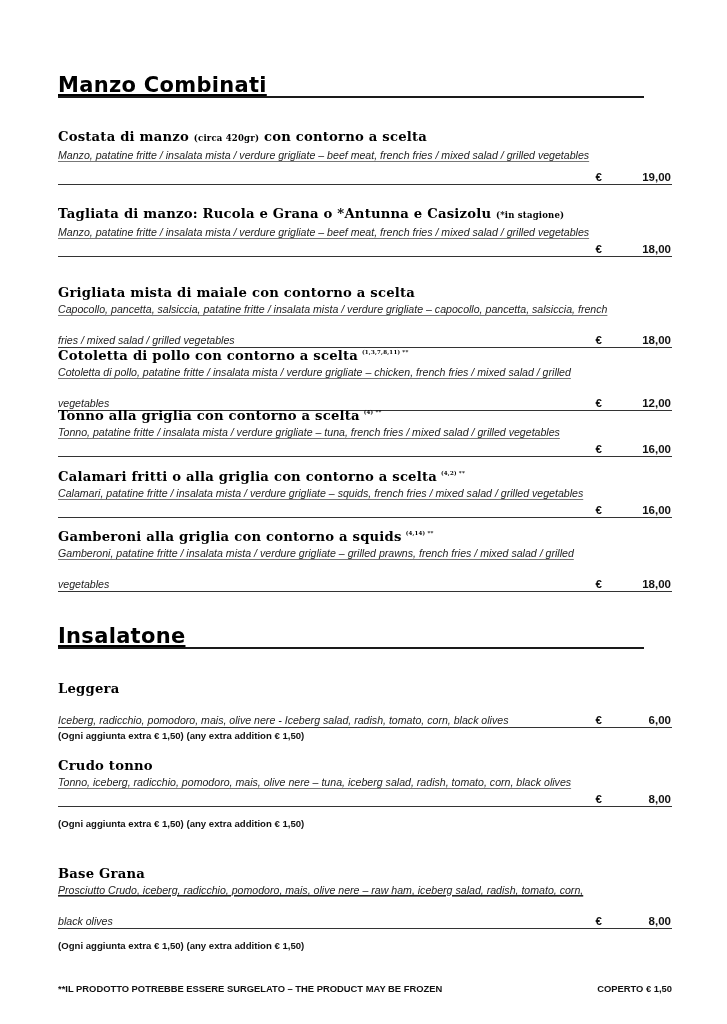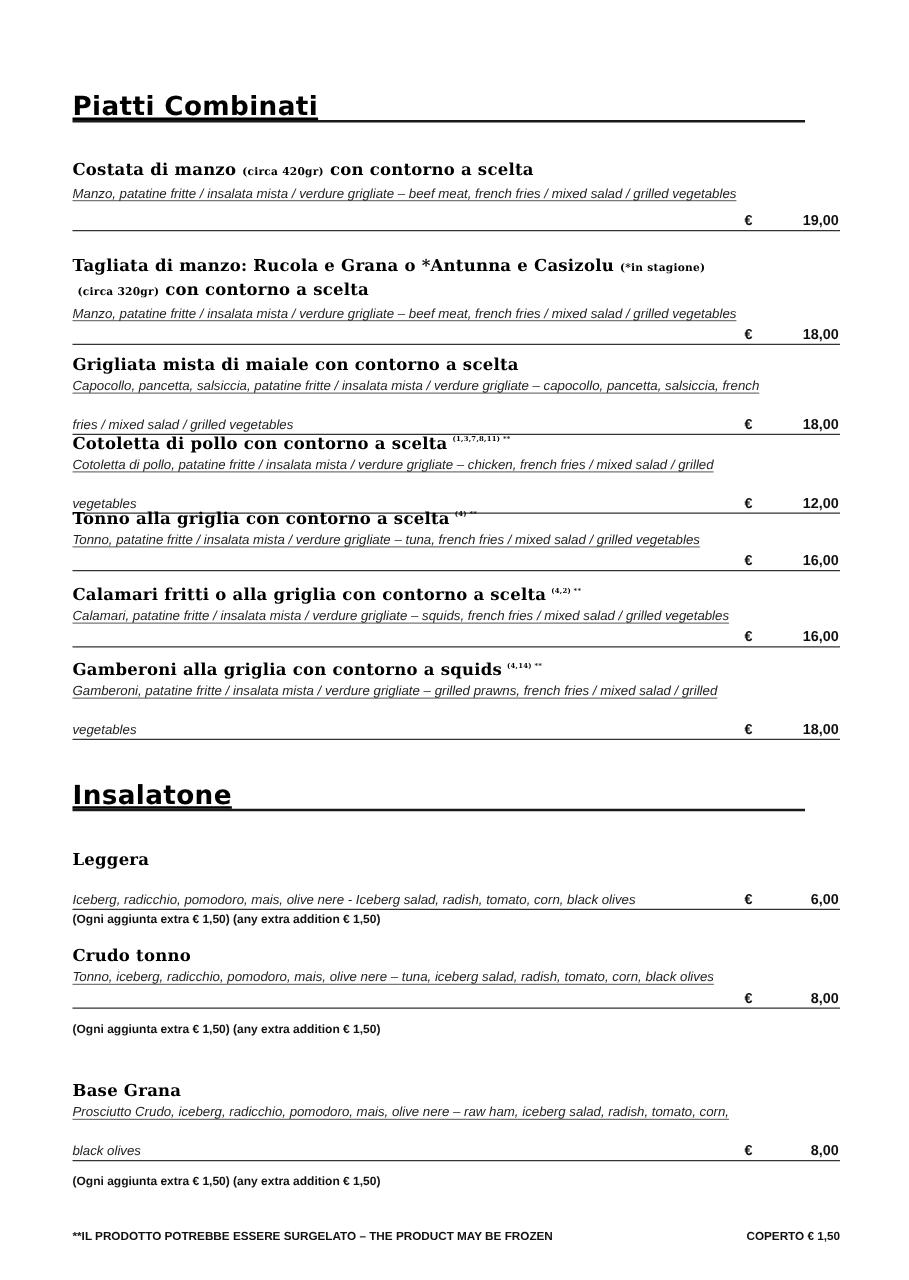--- a/index.html
+++ b/index.html
@@ -52,21 +52,21 @@
     position: absolute; top: 983px; left: 58px; width: 614px; height: 14px;
     font-family: "Liberation Sans", sans-serif; font-weight: bold; font-size: 9.4px; color: #111;
   }
   .footer .right { position: absolute; right: 0; top: 0; }
 </style>
 </head>
 <body>
 
 <div class="page">
 
-  <div class="section-title" style="top:74px;">Piatti Combinati</div>
+  <div class="section-title" style="top:74px;">Manzo Combinati</div>
 
   <div class="item" style="top:128px;">
     <div class="item-name">
       <span>Costata di manzo</span>
       <span class="small">(circa 420gr)</span>
       <span>con contorno a scelta</span>
     </div>
     <div class="desc" style="white-space:nowrap;">
       <span class="desc-inline">Manzo, patatine fritte / insalata mista / verdure grigliate – beef meat, french fries / mixed salad / grilled vegetables</span>
     </div>
@@ -74,24 +74,20 @@
       <span class="euro">€</span>
       <span class="amount">19,00</span>
     </div>
   </div>
 
   <div class="item" style="top:205px;">
     <div class="item-name">
       <span>Tagliata di manzo: Rucola e Grana o *Antunna e Casizolu</span>
       <span class="small">(*in stagione)</span>
     </div>
-    <div class="item-name" style="padding-left:4px;">
-      <span class="small">(circa 320gr)</span>
-      <span>con contorno a scelta</span>
-    </div>
     <div class="desc" style="white-space:nowrap;">
       <span class="desc-inline">Manzo, patatine fritte / insalata mista / verdure grigliate – beef meat, french fries / mixed salad / grilled vegetables</span>
     </div>
     <div class="price-row">
       <span class="euro">€</span>
       <span class="amount">18,00</span>
     </div>
   </div>
 
   <div class="item" style="top:284px;">
@@ -179,21 +175,21 @@
     </div>
     <div class="price-row">
       <span class="euro">€</span>
       <span class="amount">8,00</span>
     </div>
     <div class="note" style="margin-top:10px;">(Ogni aggiunta extra € 1,50) (any extra addition € 1,50)</div>
   </div>
 
   <div class="item" style="top:865px;">
     <div class="item-name">Base Grana</div>
-    <div class="desc" style="white-space:nowrap;">
+    <div class="desc" style="white-space:nowrap;text-decoration:underline;">
       <span class="desc-inline">Prosciutto Crudo, iceberg, radicchio, pomodoro, mais, olive nere – raw ham, iceberg salad, radish, tomato, corn,</span>
     </div>
     <div class="last-line-row">
       <span class="desc-text">black olives</span>
       <span class="euro">€</span>
       <span class="amount">8,00</span>
     </div>
     <div class="note" style="margin-top:10px;">(Ogni aggiunta extra € 1,50) (any extra addition € 1,50)</div>
   </div>
 

